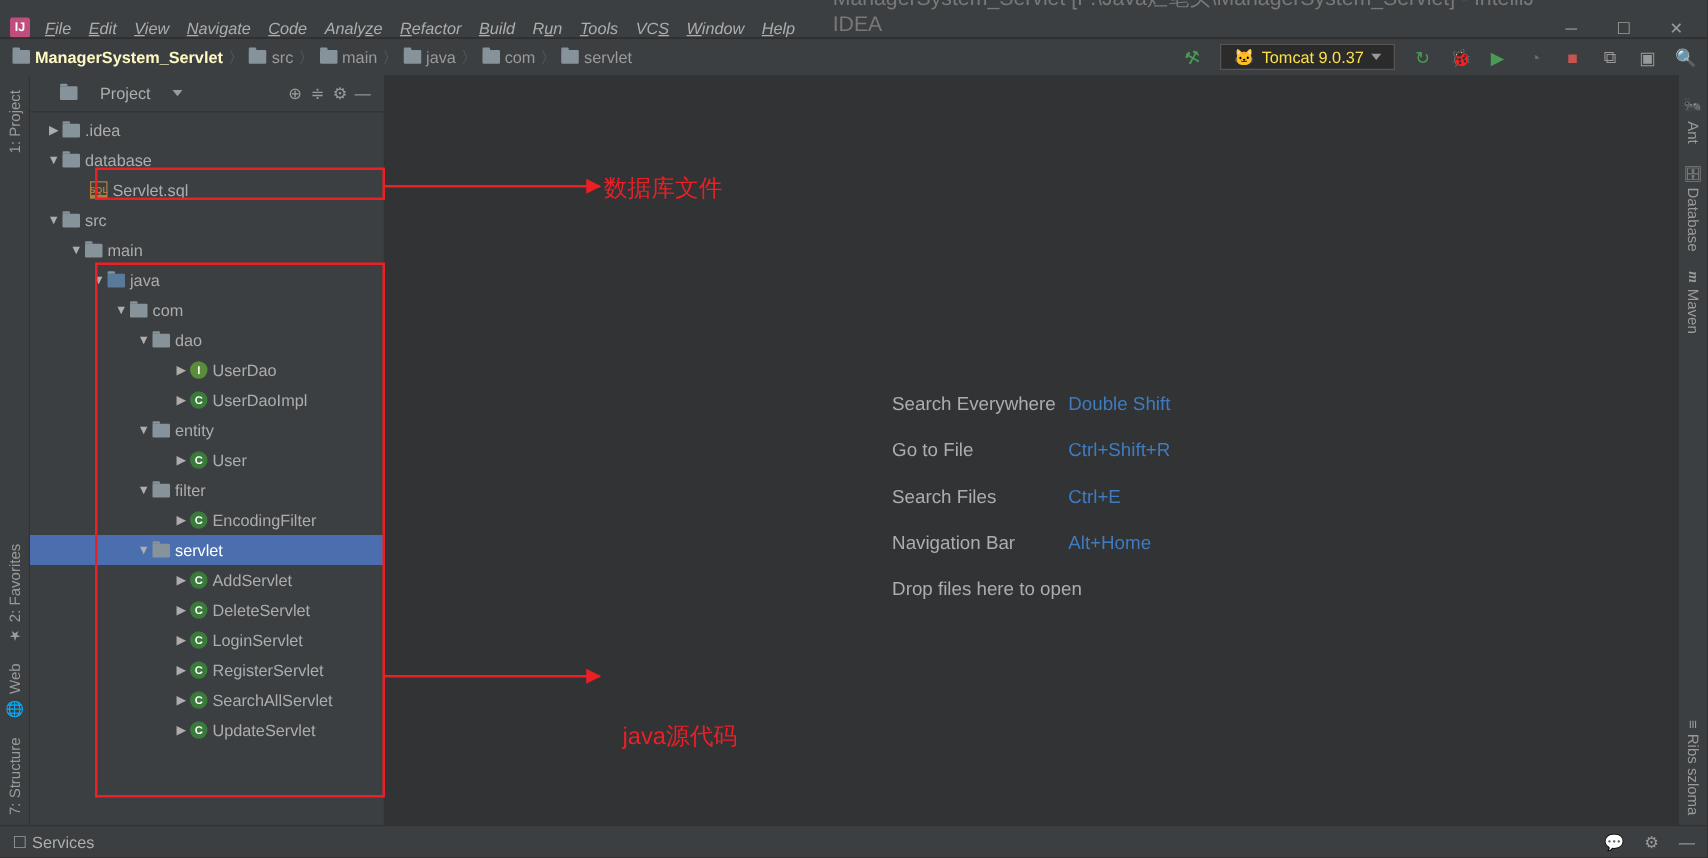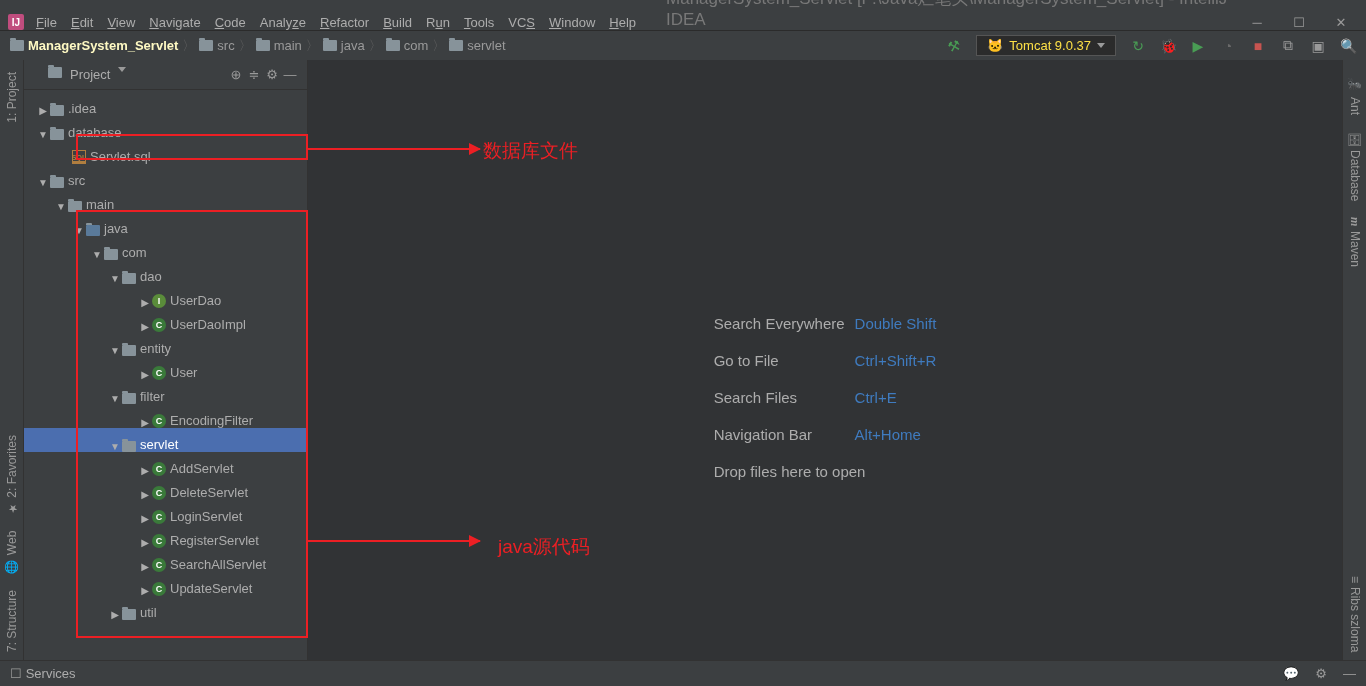--- a/index.html
+++ b/index.html
@@ -1,20 +1,20 @@
 <!DOCTYPE html>
 <html><head>
 <meta charset="utf-8">
 <style>
 * { margin: 0; padding: 0; box-sizing: border-box; font-family: "Segoe UI", Arial, sans-serif; }
 body { background: #2b2b2b; color: #adadad; font-size: 13px; width: 1366px; height: 686px; overflow: hidden; display: flex; flex-direction: column; }
 .top-bar { height: 30px; background: #3c3f41; display: flex; align-items: flex-end; padding: 0 8px; }
 .logo { width: 16px; height: 16px; background: #c04d7e; border-radius: 2px; margin-right: 12px; display:flex;align-items:center;justify-content:center;font-size:10px;color:#fff;font-weight:bold;}
 .menu { display: flex; gap: 14px; color: #adadad; font-size: 13px; }
-.menu span { cursor: pointer; }
+.menu span { cursor: pointer; font-style: italic; }
 .menu u { text-decoration: underline; text-decoration-color: #adadad; }
 .title-text { margin-left: 30px; color: #787878; font-size: 17px; flex: 1; }
 .win-controls { display: flex; gap: 24px; color: #9a9a9a; margin-right: 8px; }
 .win-controls span { cursor: pointer; width:18px; text-align:center;}
 .nav-bar { height: 30px; background: #3c3f41; display: flex; align-items: center; padding: 0 10px; border-top: 1px solid #2b2b2b; gap: 4px; }
 .bc { display: flex; align-items: center; gap: 4px; color: #9a9a9a; }
 .bc .seg { display: flex; align-items: center; gap: 4px; }
 .bc .arrow { color: #606060; }
 .folder-icon { width: 14px; height: 11px; background: #87939a; border-radius: 1px; position:relative; display:inline-block;}
 .folder-icon::before{content:"";position:absolute;top:-2px;left:0;width:6px;height:2px;background:#87939a;border-radius:1px 1px 0 0;}
@@ -28,25 +28,25 @@
 .hammer { color: #499c54; transform:rotate(-15deg); display:inline-block;}
 .main { flex: 1; display: flex; overflow: hidden; }
 .left-rail { width: 24px; background: #3c3f41; border-right: 1px solid #323232; display:flex; flex-direction:column; align-items:center; padding-top:4px;}
 .rail-item { writing-mode: vertical-rl; transform:rotate(180deg); color:#9a9a9a; padding:8px 2px; font-size:12px; cursor:pointer; display:flex; align-items:center; gap:4px;}
 .rail-item.star::before{content:"★"; font-size:11px;}
 .right-rail { width: 24px; background: #3c3f41; border-left:1px solid #323232; display:flex; flex-direction:column; align-items:center; padding-top:10px;}
 .right-rail-item { writing-mode: vertical-rl; color:#9a9a9a; padding:8px 2px; font-size:12px; cursor:pointer; display:flex;align-items:center;gap:4px;}
 .right-rail-item .m { font-style:italic; font-weight:bold; font-family:serif;}
 .tree-panel { width: 284px; background: #3c3f41; border-right:1px solid #323232; display:flex; flex-direction:column; position:relative;}
 .tree-header { height:30px; background:#3c3f41; display:flex; align-items:center; padding:0 8px; border-bottom:1px solid #323232;}
-.tree-header .lbl { display:flex; gap:8px;padding-left:16px; }
+.tree-header .lbl { display:flex; align-items:center; gap:18px;padding-left:16px; }
 .tree-header .spacer { flex:1; }
 .th-icon { color:#9a9a9a; cursor:pointer; width:18px; text-align:center;}
 .tree-body { flex:1; overflow:hidden; padding-top:2px;}
-.tree-row { display:flex; align-items:flex-end; height:24px; cursor:pointer; padding-right:6px;}
+.tree-row { display:flex; align-items:center; height:24px; cursor:pointer; padding-right:6px;}
 .tree-row.selected { background:#4b6eaf; color:#fff;}
 .chev { width:14px; text-align:center; color:#adadad; font-size:10px;}
 .chev.right::before{content:"▶";}
 .chev.down::before{content:"▼";}
 .tree-row .name { margin-left:4px;}
 .class-icon { width:14px; height:14px; border-radius:50%; background:#4a8c4a; display:inline-flex; align-items:center; justify-content:center; font-size:9px; color:#fff; font-weight:bold;}
 .class-icon.c { background:#3a7a3a; }
 .class-icon.i { background:#5a8c3a; }
 .sql-icon { width:14px; height:14px; display:inline-flex;align-items:flex-end;justify-content:center;font-size:7px;color:#b07e3f;font-weight:bold;border:1px solid #b07e3f;border-bottom-width:3px;}
 .editor { flex:1; background:#313335; position:relative;}
@@ -264,25 +264,20 @@
       <div class="tree-row" style="padding-left:114px">
           <span class="chev right"></span>
           <span class="class-icon c">C</span>
           <span class="name">SearchAllServlet</span>
         </div>
       <div class="tree-row" style="padding-left:114px">
           <span class="chev right"></span>
           <span class="class-icon c">C</span>
           <span class="name">UpdateServlet</span>
         </div>
-      <div class="tree-row" style="padding-left:84px">
-          <span class="chev right"></span>
-          <span class="folder-icon"></span>
-          <span class="name">util</span>
-        </div>
     </div>
 
     <div class="red-box" style="left:52px; top:74px; width:232px; height:26px;"></div>
     <div class="red-box" style="left:52px; top:150px; width:232px; height:428px;"></div>
   </div>
 
   <div class="editor">
     <div class="welcome">
       <span class="label">Search Everywhere</span>
         <span class="short">Double Shift</span>
@@ -291,21 +286,21 @@
       <span class="label">Search Files</span>
         <span class="short">Ctrl+E</span>
       <span class="label">Navigation Bar</span>
         <span class="short">Alt+Home</span>
       <span class="full">Drop files here to open</span>
     </div>
 
     <div class="annot-arrow" style="left:0px; top:88px; width:172px;"></div>
     <div class="annot-text" style="left:175px; top:78px;">数据库文件</div>
     <div class="annot-arrow" style="left:0px; top:480px; width:172px;"></div>
-    <div class="annot-text" style="left:190px; top:474px;text-align:center;">java源代码</div>
+    <div class="annot-text" style="left:190px; top:516px;text-align:center;">java源代码</div>
   </div>
 
   <div class="right-rail">
     <div class="right-rail-item">
         <span>🐜</span>
         <span>Ant</span>
       </div>
     <div class="right-rail-item">
         <span>🗄</span>
         <span>Database</span>

